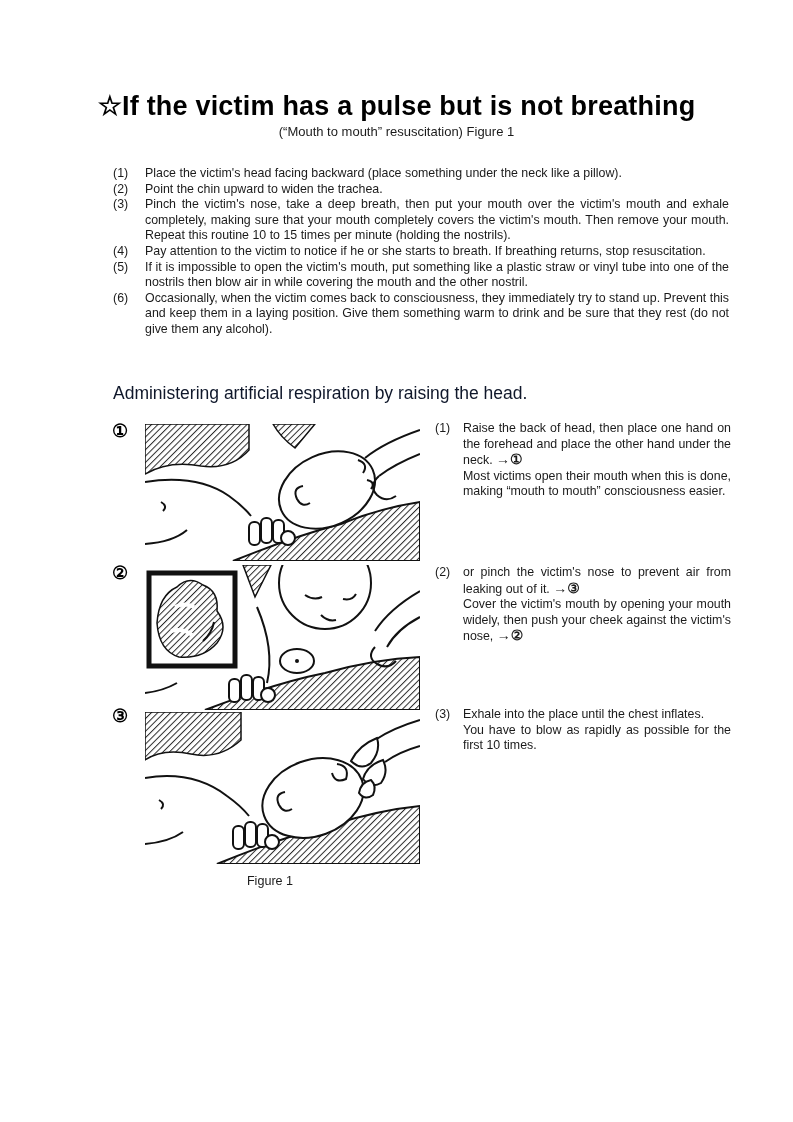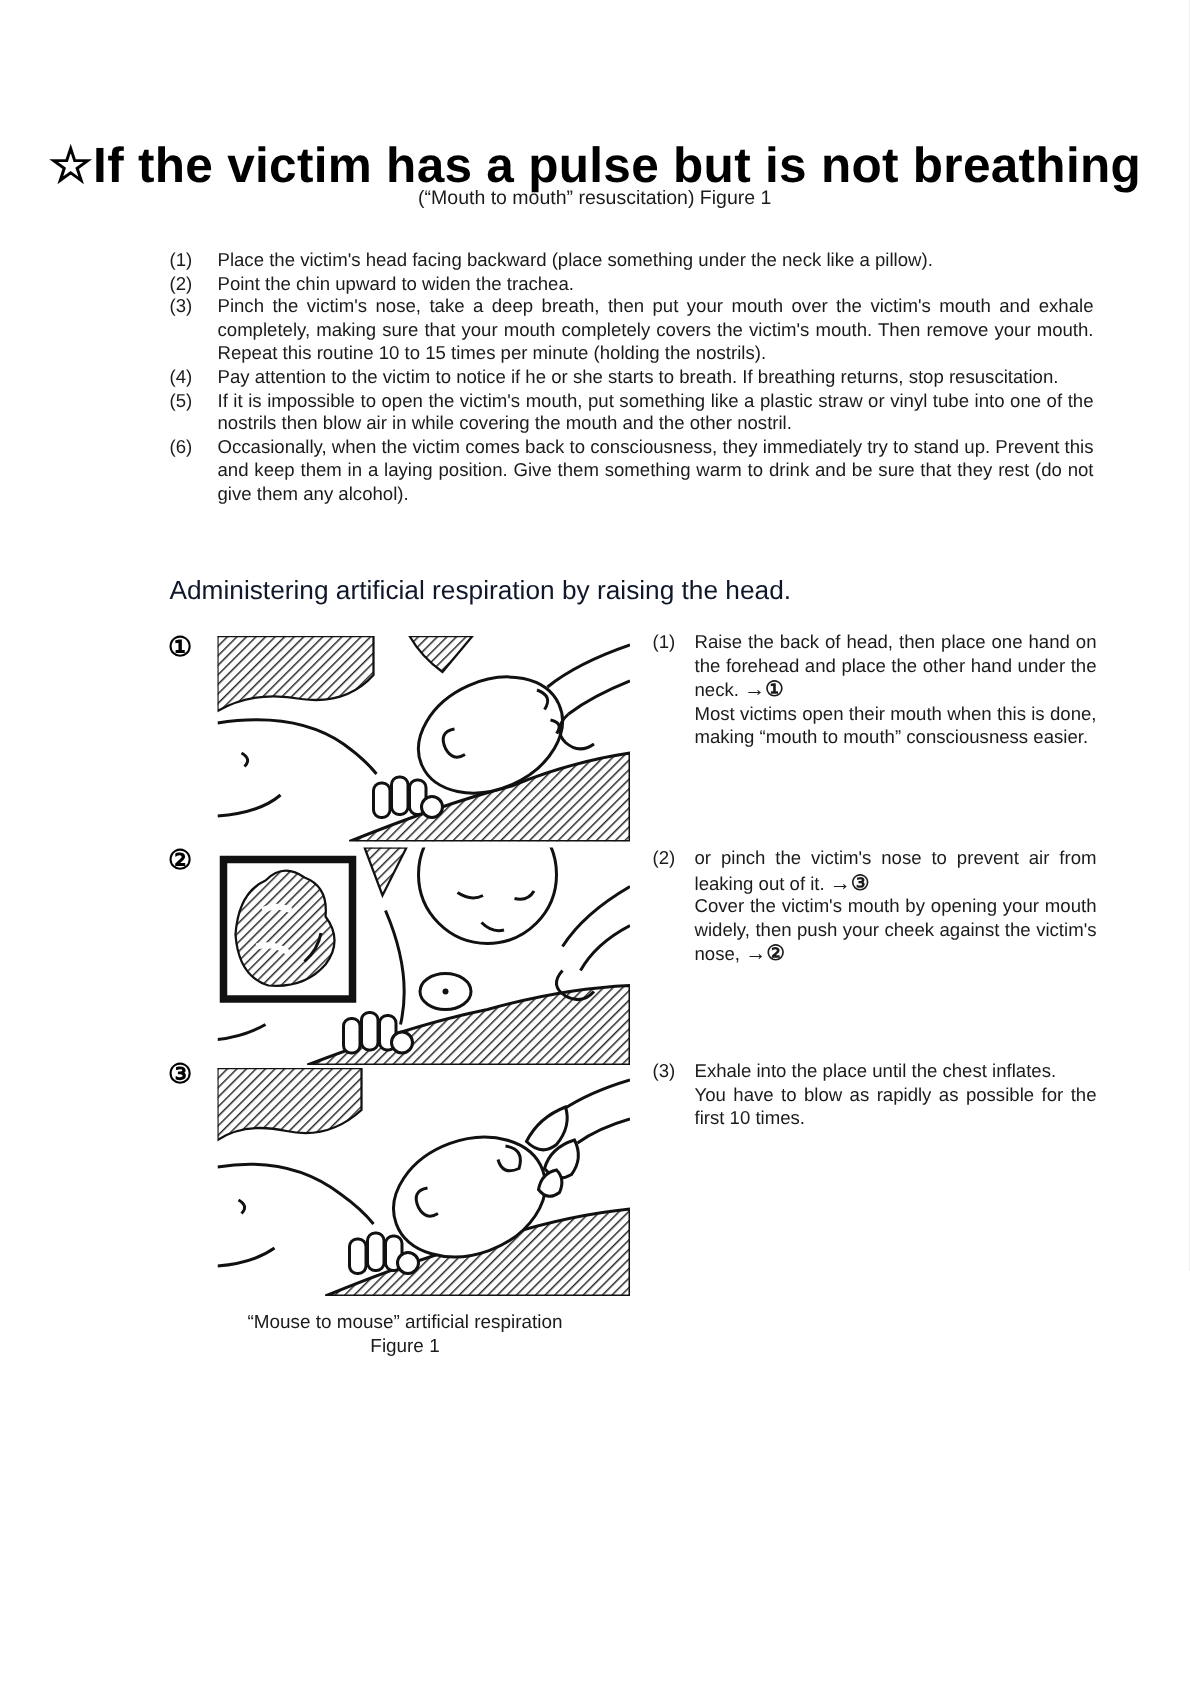--- a/index.html
+++ b/index.html
@@ -11,21 +11,21 @@
     font-family:"Liberation Sans", sans-serif;
     color:#1b1b1b;
     overflow:hidden;
   }
   .abs{position:absolute;}
 
   
   .doc-title{
     left:0;right:0;top:90px;
     text-align:center;
-    font-size:33px;font-weight:700;color:#000;
+    font-size:27px;font-weight:700;color:#000;
     letter-spacing:0.2px;
   }
   .doc-subtitle{
     left:0;right:0;top:124px;
     text-align:center;
     font-size:13px;color:#1b1b1b;
   }
 
   
   .intro-list{
@@ -226,17 +226,16 @@
 
   <div class="abs step-text" style="left:435px;top:707px;">
     <span class="step-num">(3)</span>
     <div class="step-body">
       <p>Exhale into the place until the chest inflates.</p>
       <p>You have to blow as rapidly as possible for the first 10 times.</p>
     </div>
   </div>
 
   <div class="abs fig-caption">
-    <div>“Mouse to mouse” artificial respiration</div>
     <div>Figure 1</div>
   </div>
 
 </div>
 
 </body></html>

